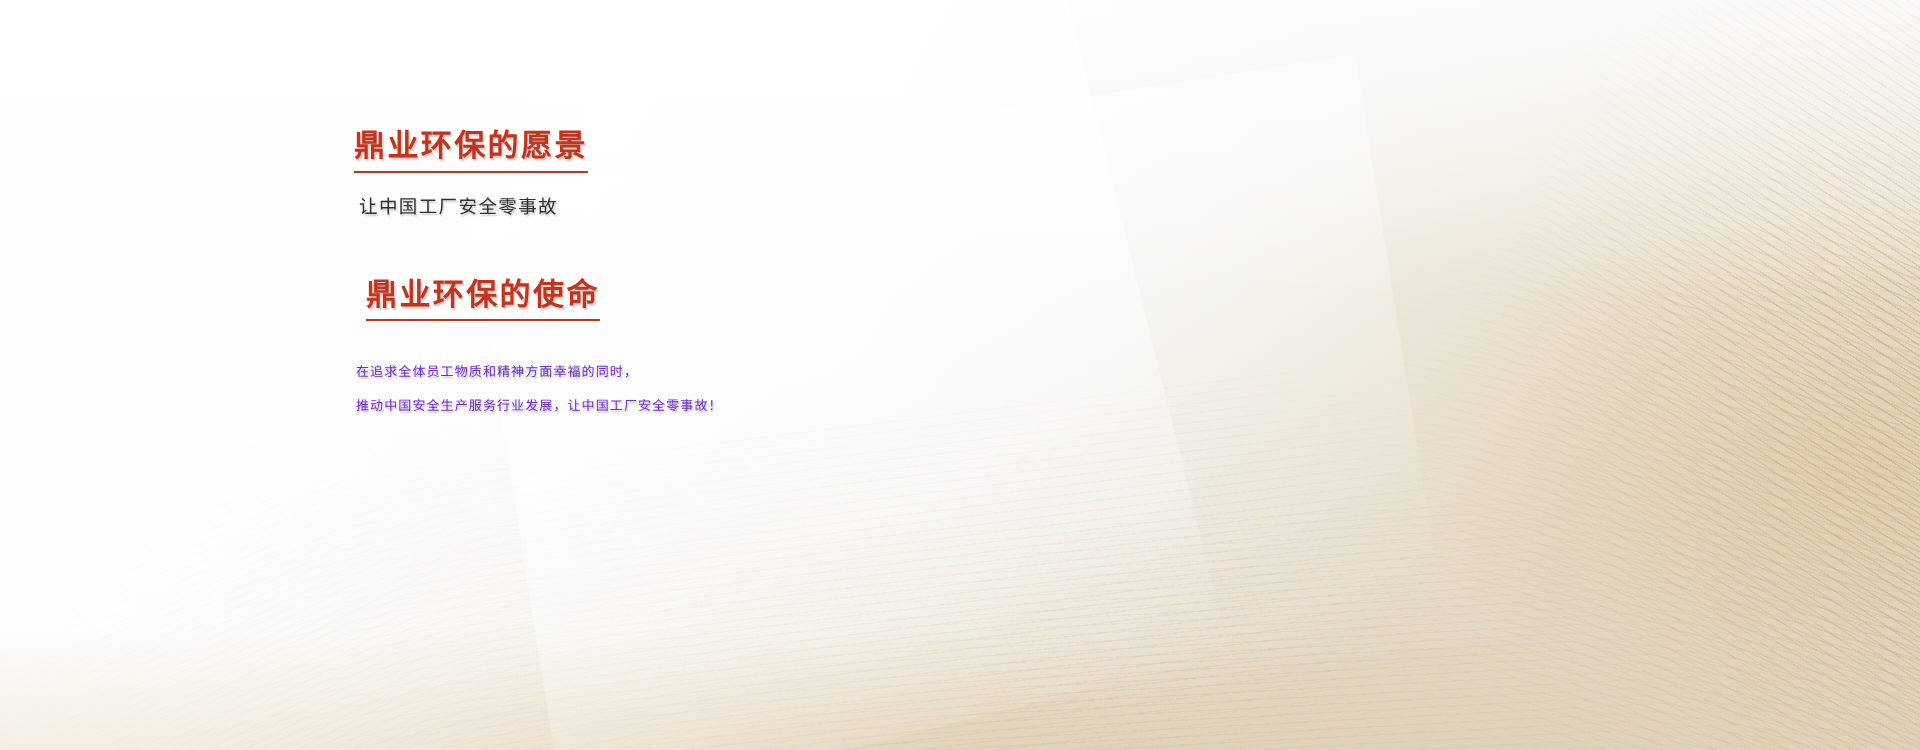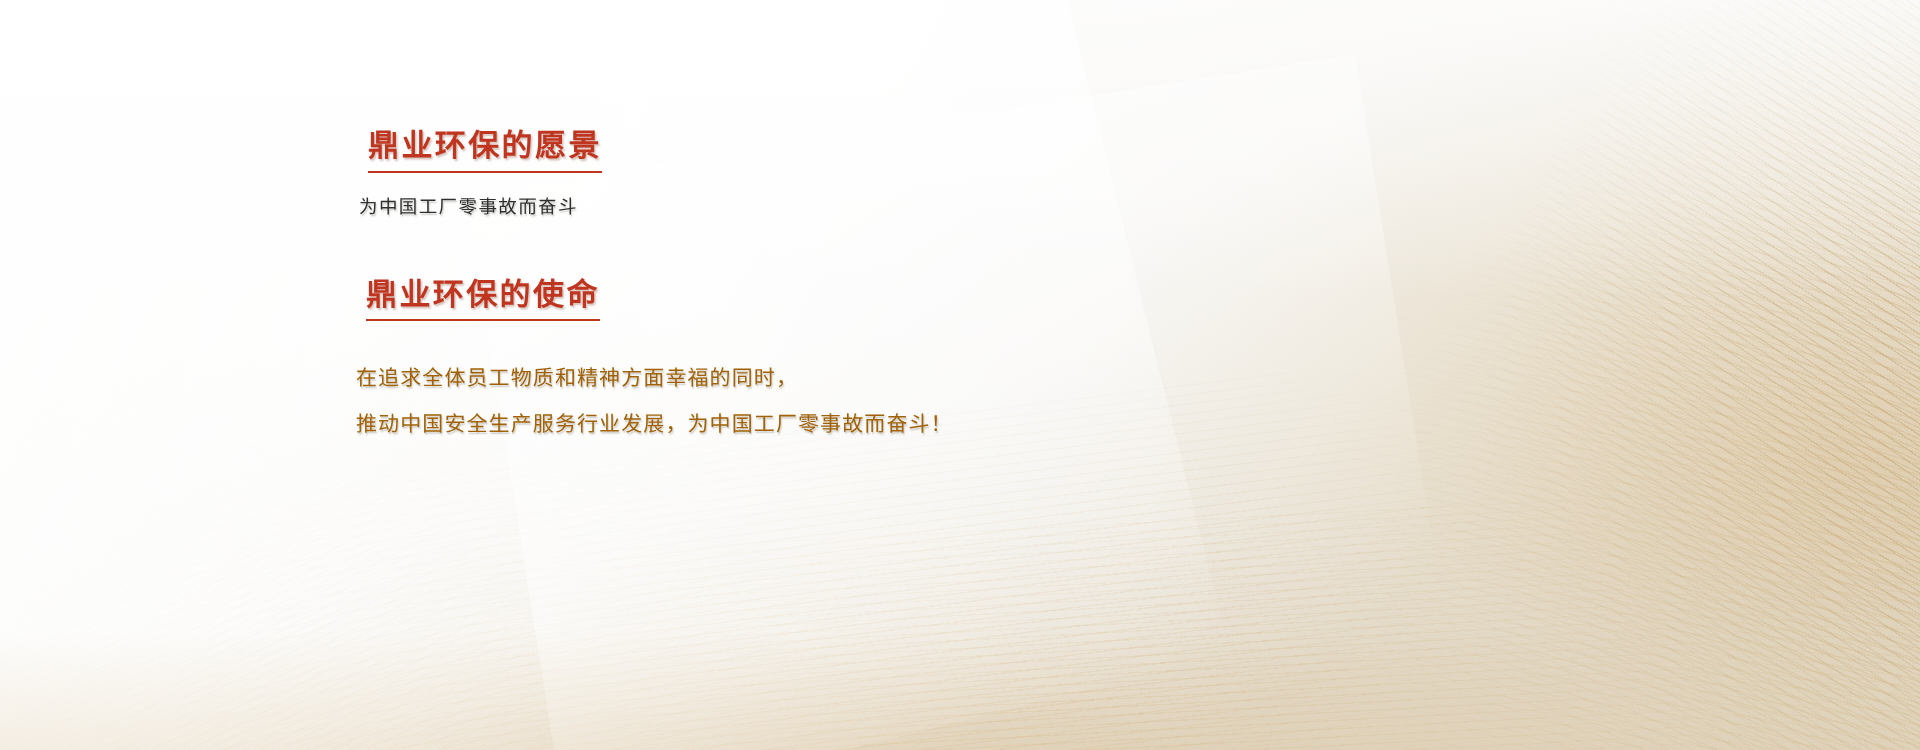--- a/index.html
+++ b/index.html
@@ -231,39 +231,39 @@
     font-size: 31px;
     font-weight: bold;
     letter-spacing: 2.4px;
     line-height: 1.15;
     padding-bottom: 7px;
     border-bottom: 2.4px solid #c0351f;
     text-shadow: 1.5px 2px 2px rgba(120,60,40,0.30);
     white-space: nowrap;
   }
 
-  .vision-heading-wrap { margin-left: 18px; }
+  .vision-heading-wrap { margin-left: 4px; }
   .mission-heading-wrap { margin-left: 16px; }
 
   .subtitle {
     margin-top: 21px;
     margin-left: 9px;
     color: #2f2f2f;
     font-size: 18.5px;
     letter-spacing: 1.4px;
     line-height: 1.4;
     text-shadow: 1px 1.5px 1.6px rgba(110,105,95,0.35);
     white-space: nowrap;
   }
 
   .mission-block { margin-top: 57px; }
 
   .body-line {
-    color: #a16207;
-    font-size: 21px;
+    color: #6d28d9;
+    font-size: 13px;
     letter-spacing: 1.1px;
     line-height: 1.45;
     margin-left: 6px;
     text-shadow: 1px 1.5px 1.6px rgba(110,105,95,0.35);
     white-space: nowrap;
   }
   .body-line.first { margin-top: 42px; }
   .body-line.second { margin-top: 15px; }
 
   
@@ -298,27 +298,27 @@
   <div class="sheet-overlay-c"></div>
   <div class="bg-sheet-light"></div>
   <div class="bg-top-glow"></div>
 
   <div class="content">
 
     <div class="vision-block">
       <div class="vision-heading-wrap">
         <span class="heading">鼎业环保的愿景</span>
       </div>
-      <div class="subtitle">为中国工厂零事故而奋斗</div>
+      <div class="subtitle">让中国工厂安全零事故</div>
     </div>
 
     <div class="mission-block">
       <div class="mission-heading-wrap">
         <span class="heading">鼎业环保的使命</span>
       </div>
       <div class="body-line first">在追求全体员工物质和精神方面幸福的同时，</div>
-      <div class="body-line second">推动中国安全生产服务行业发展，为中国工厂零事故而奋斗！</div>
+      <div class="body-line second">推动中国安全生产服务行业发展，让中国工厂安全零事故！</div>
     </div>
 
   </div>
 
   <div class="bottom-fade"></div>
 </div>
 
 </body></html>

